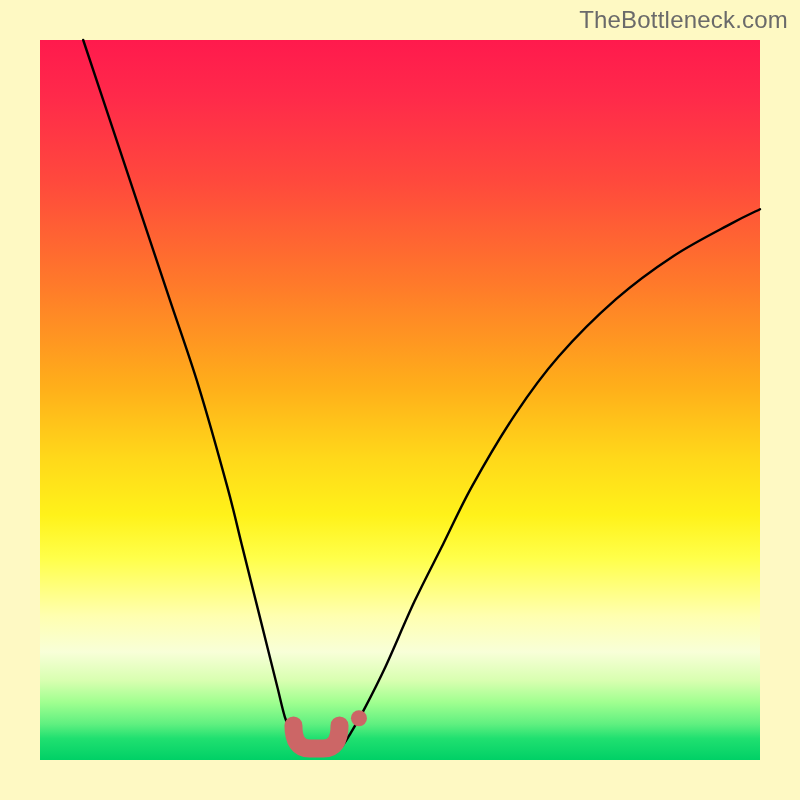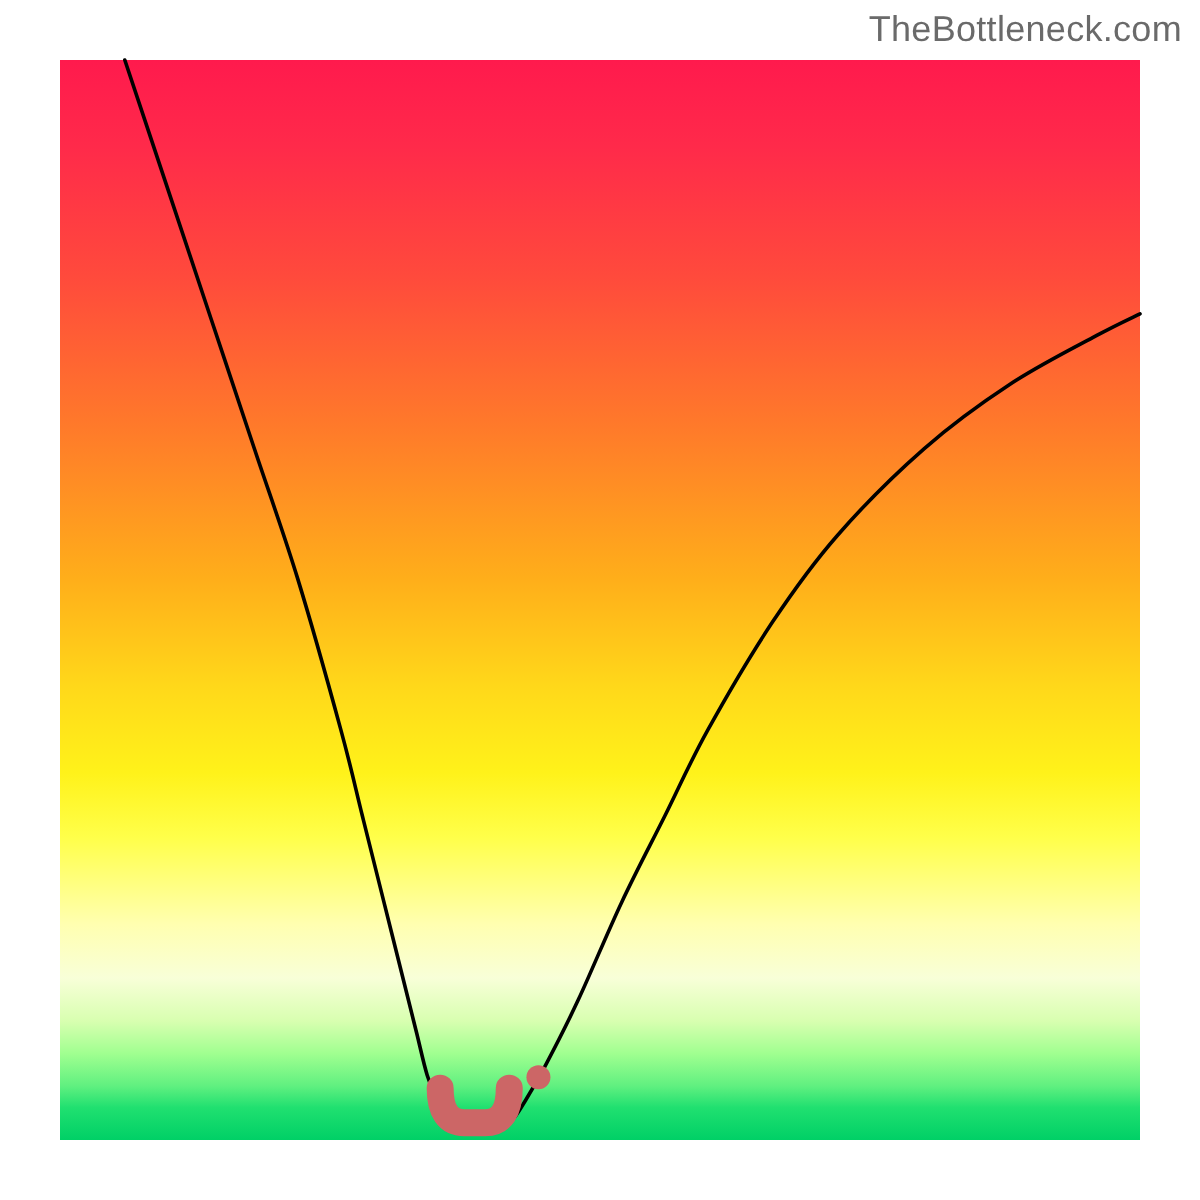--- a/index.html
+++ b/index.html
@@ -10,21 +10,21 @@
     background: #000;
     overflow: hidden;
     font-family: Arial, Helvetica, sans-serif;
   }
   .frame {
     position: absolute;
     left: 0;
     top: 0;
     width: 800px;
     height: 800px;
-    background: #ffffff;
+    background: #fef9c3;
   }
   .plot {
     position: absolute;
     left: 40px;
     top: 40px;
     width: 720px;
     height: 720px;
     
     background: linear-gradient(
       to bottom,

